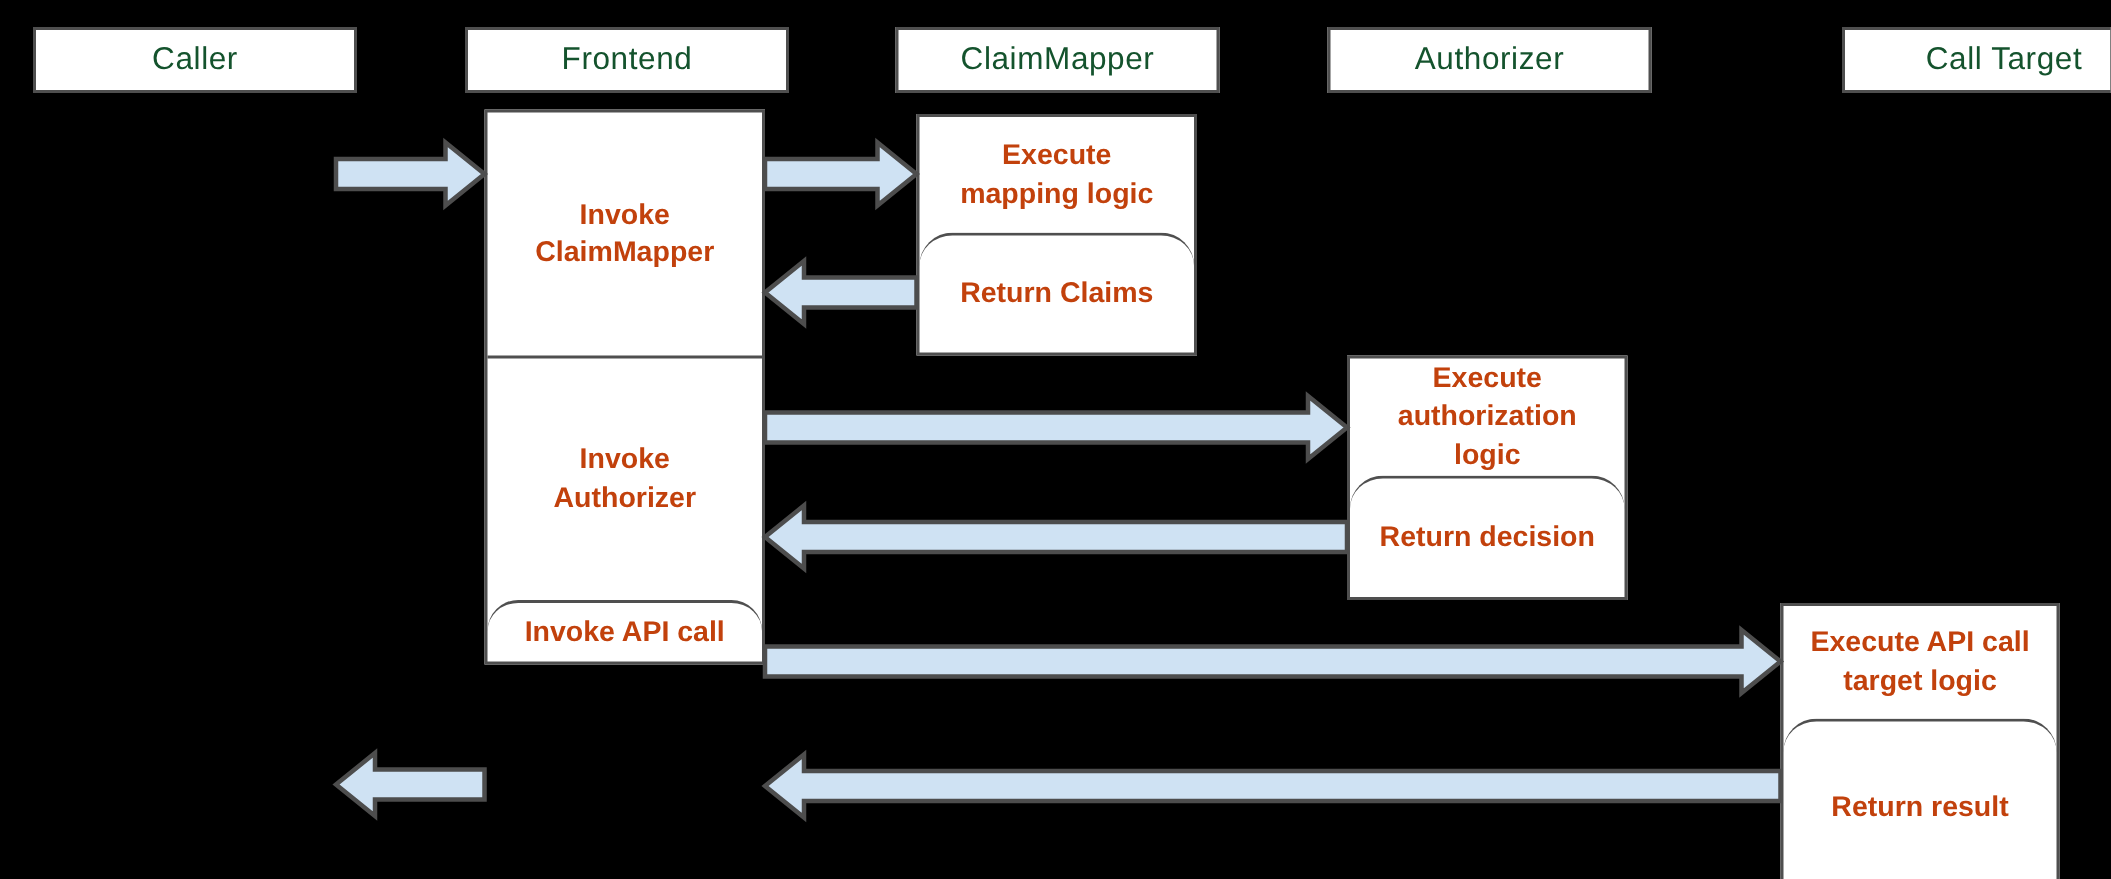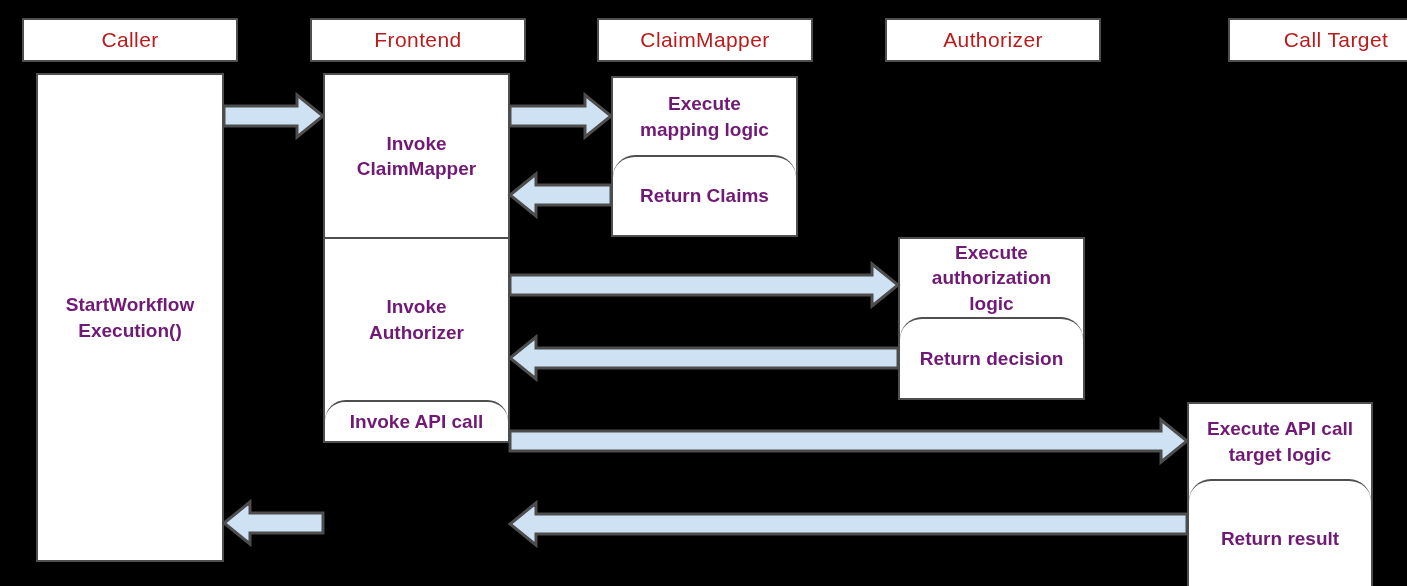--- a/index.html
+++ b/index.html
@@ -22,21 +22,21 @@
     width: 216px;
     background: #fff;
     border: 2px solid #4f4f4f;
     box-sizing: border-box;
     display: flex;
     align-items: center;
     justify-content: center;
     font-size: 21px;
     font-weight: 400;
     letter-spacing: 0.4px;
-    color: #b91c1c;
+    color: #14532d;
   }
   #lane-h0 { left: 22px; }
   #lane-h1 { left: 310px; }
   #lane-h2 { left: 597px; }
   #lane-h3 { left: 885px; }
   #lane-h4 { left: 1228px; }
 
   
   .box, .stack {
     position: absolute;
@@ -57,21 +57,21 @@
     display: flex;
     align-items: center;
     justify-content: center;
     box-sizing: border-box;
   }
   .row + .row { border-top: 2px solid #4f4f4f; }
   .row.grow { flex: 1; border-radius: 22px; }
   .lbl {
     font-size: 19px;
     font-weight: 700;
-    color: #701a75;
+    color: #c2410c;
     text-align: center;
     white-space: pre-line;
     line-height: 1.32;
   }
 
   #caller-box    { left: 36px;   top: 73px;  width: 188px; height: 489px; }
   #frontend-stack{ left: 323px;  top: 73px;  width: 187px; height: 370px; }
   #frontend-stack .r1 { height: 162px; }
   #frontend-stack .r2 { height: 163px; }
   #cm-stack      { left: 611px;  top: 76px;  width: 187px; height: 161px; }
@@ -108,24 +108,20 @@
   <div class="lane-header" id="lane-h2">
     <span>ClaimMapper</span>
   </div>
   <div class="lane-header" id="lane-h3">
     <span>Authorizer</span>
   </div>
   <div class="lane-header" id="lane-h4">
     <span>Call Target</span>
   </div>
 
-  <div class="box" id="caller-box">
-    <span class="lbl">StartWorkflow
-Execution()</span>
-  </div>
 
   <div class="stack" id="frontend-stack">
     <div class="row r1">
       <span class="lbl">Invoke
 ClaimMapper</span>
     </div>
     <div class="row r2">
       <span class="lbl">Invoke
 Authorizer</span>
     </div>

